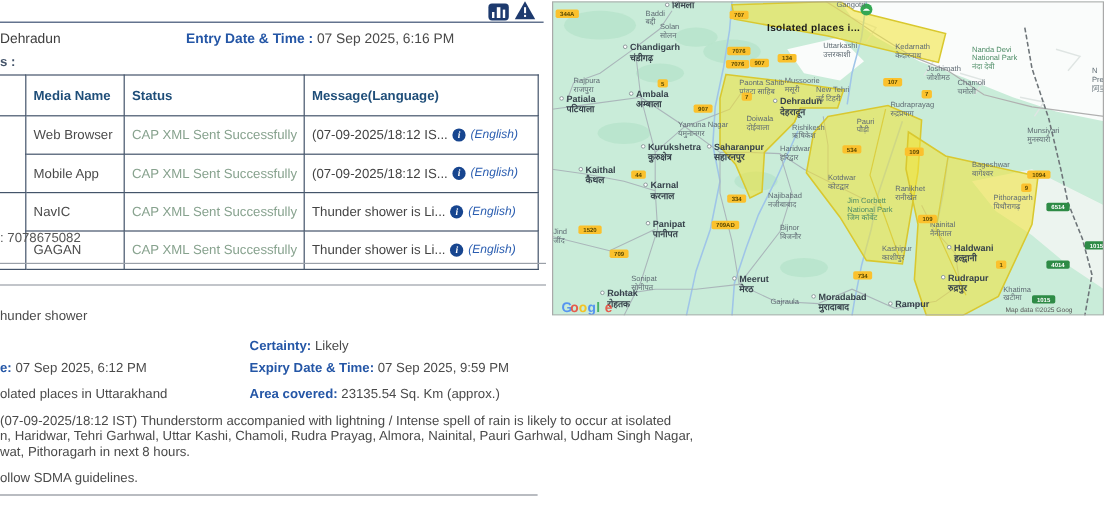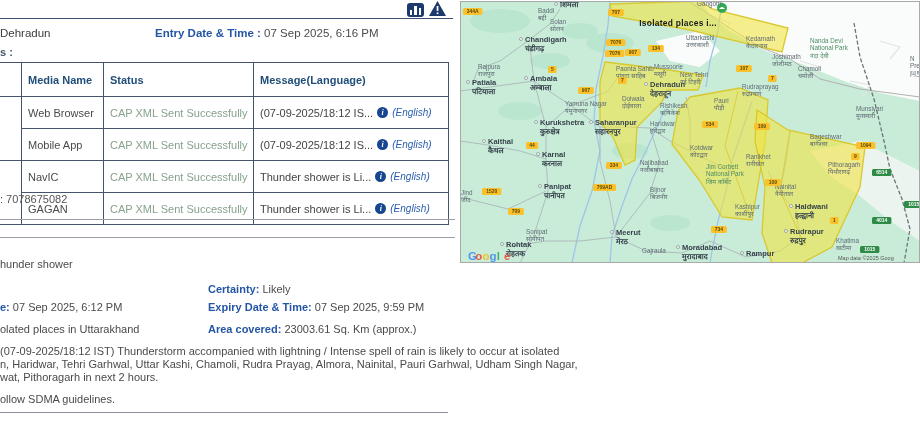--- a/index.html
+++ b/index.html
@@ -140,26 +140,26 @@
       <span class="vals">07 Sep 2025, 6:12 PM</span>
     </div>
     <div class="abs txt" style="left:208px;top:301px">
       <span class="lbl">Expiry Date &amp; Time:</span>
       <span class="vals">07 Sep 2025, 9:59 PM</span>
     </div>
 
     <div class="abs txt" style="left:0;top:323px">olated places in Uttarakhand</div>
     <div class="abs txt" style="left:208px;top:323px">
       <span class="lbl">Area covered:</span>
-      <span class="vals">23003.61 Sq. Km (approx.)</span>
+      <span class="vals">23135.54 Sq. Km (approx.)</span>
     </div>
 
     <div class="abs txt" style="left:0;top:345px">(07-09-2025/18:12 IST) Thunderstorm accompanied with lightning / Intense spell of rain is likely to occur at isolated</div>
     <div class="abs txt" style="left:0;top:358px">n, Haridwar, Tehri Garhwal, Uttar Kashi, Chamoli, Rudra Prayag, Almora, Nainital, Pauri Garhwal, Udham Singh Nagar,</div>
-    <div class="abs txt" style="left:0;top:371px">wat, Pithoragarh in next 2 hours.</div>
+    <div class="abs txt" style="left:0;top:371px">wat, Pithoragarh in next 8 hours.</div>
 
     <div class="abs txt" style="left:0;top:393px">ollow SDMA guidelines.</div>
 
     <div class="hr" style="left:0;top:412px;width:448px;border-color:#8b9199"></div>
   </div>
 
   <div class="map-box">
     <svg id="mapsvg" width="460" height="262" viewBox="0 0 460 262">
         <rect x="0" y="0" width="460" height="262" fill="#c9ecd9"></rect>
         <ellipse cx="40" cy="20" rx="30" ry="12" fill="#b7e3cb" opacity="0.8"></ellipse>

